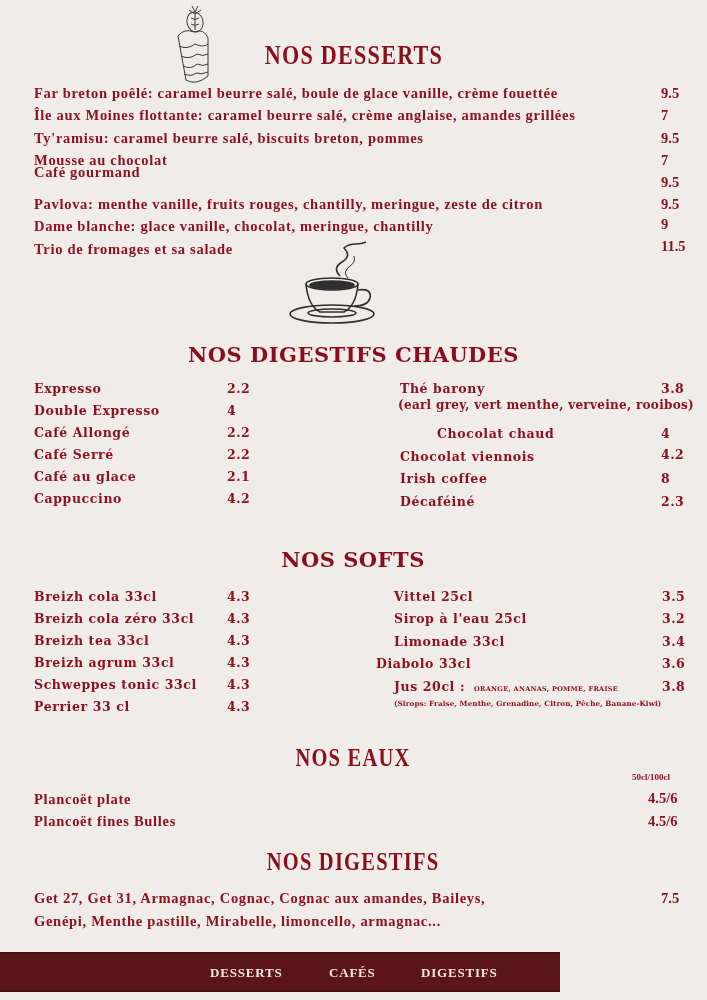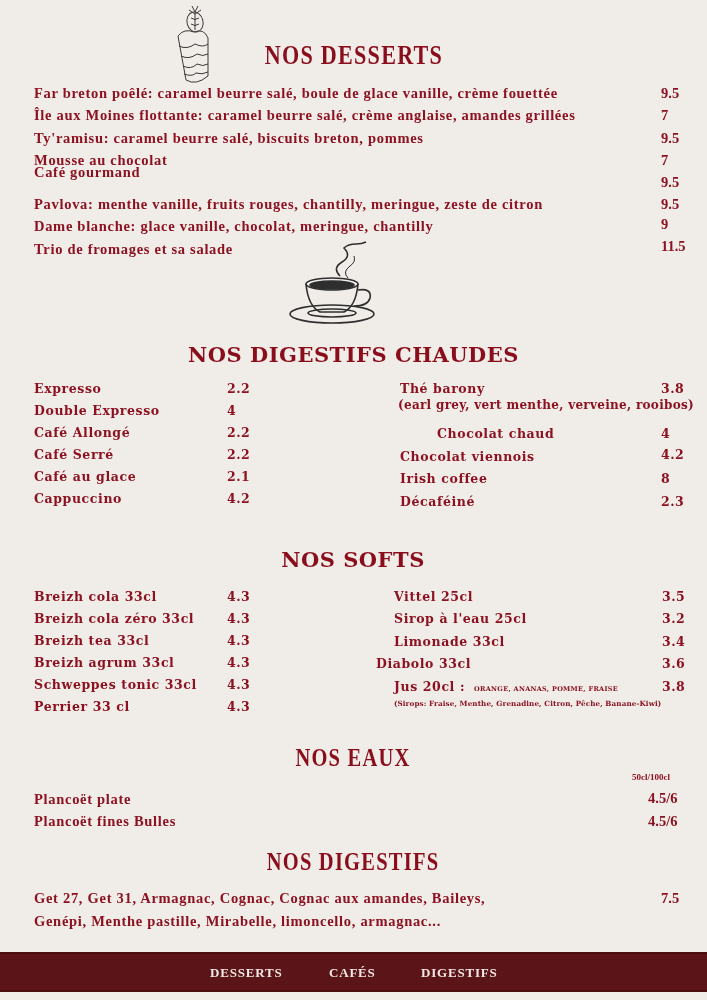--- a/index.html
+++ b/index.html
@@ -32,21 +32,21 @@
     font-family: "Liberation Serif", "DejaVu Serif", serif;
     font-weight: bold; font-size: 14.5px;
   }
   .price-wide {
     font-family: "DejaVu Serif", "Liberation Serif", serif;
     font-weight: bold; font-size: 12.5px; letter-spacing: 0.5px;
   }
   .note { font-family: "DejaVu Serif", serif; font-weight: bold; font-size: 12px; letter-spacing: 0.3px; }
   .tiny-caps { font-family: "DejaVu Serif", serif; font-weight: bold; font-size: 6.5px; letter-spacing: 0.3px; }
   .nav {
-    position: absolute; left: 0; top: 952px; width: 707px; height: 40px;
+    position: absolute; left: 0; top: 952px; width: 560px; height: 40px;
     background: #5b1518; border-top: 2px solid #4a0e10; border-bottom: 2px solid #4a0e10; text-align: center;
   }
   .nav a {
     position: absolute; top: 11px; color: #f4e9e4; text-decoration: none;
     font-family: "Liberation Serif", "DejaVu Serif", serif; font-weight: bold;
     font-size: 13px; letter-spacing: 0.8px;
   }
   svg { position: absolute; }
 </style>
 </head>

